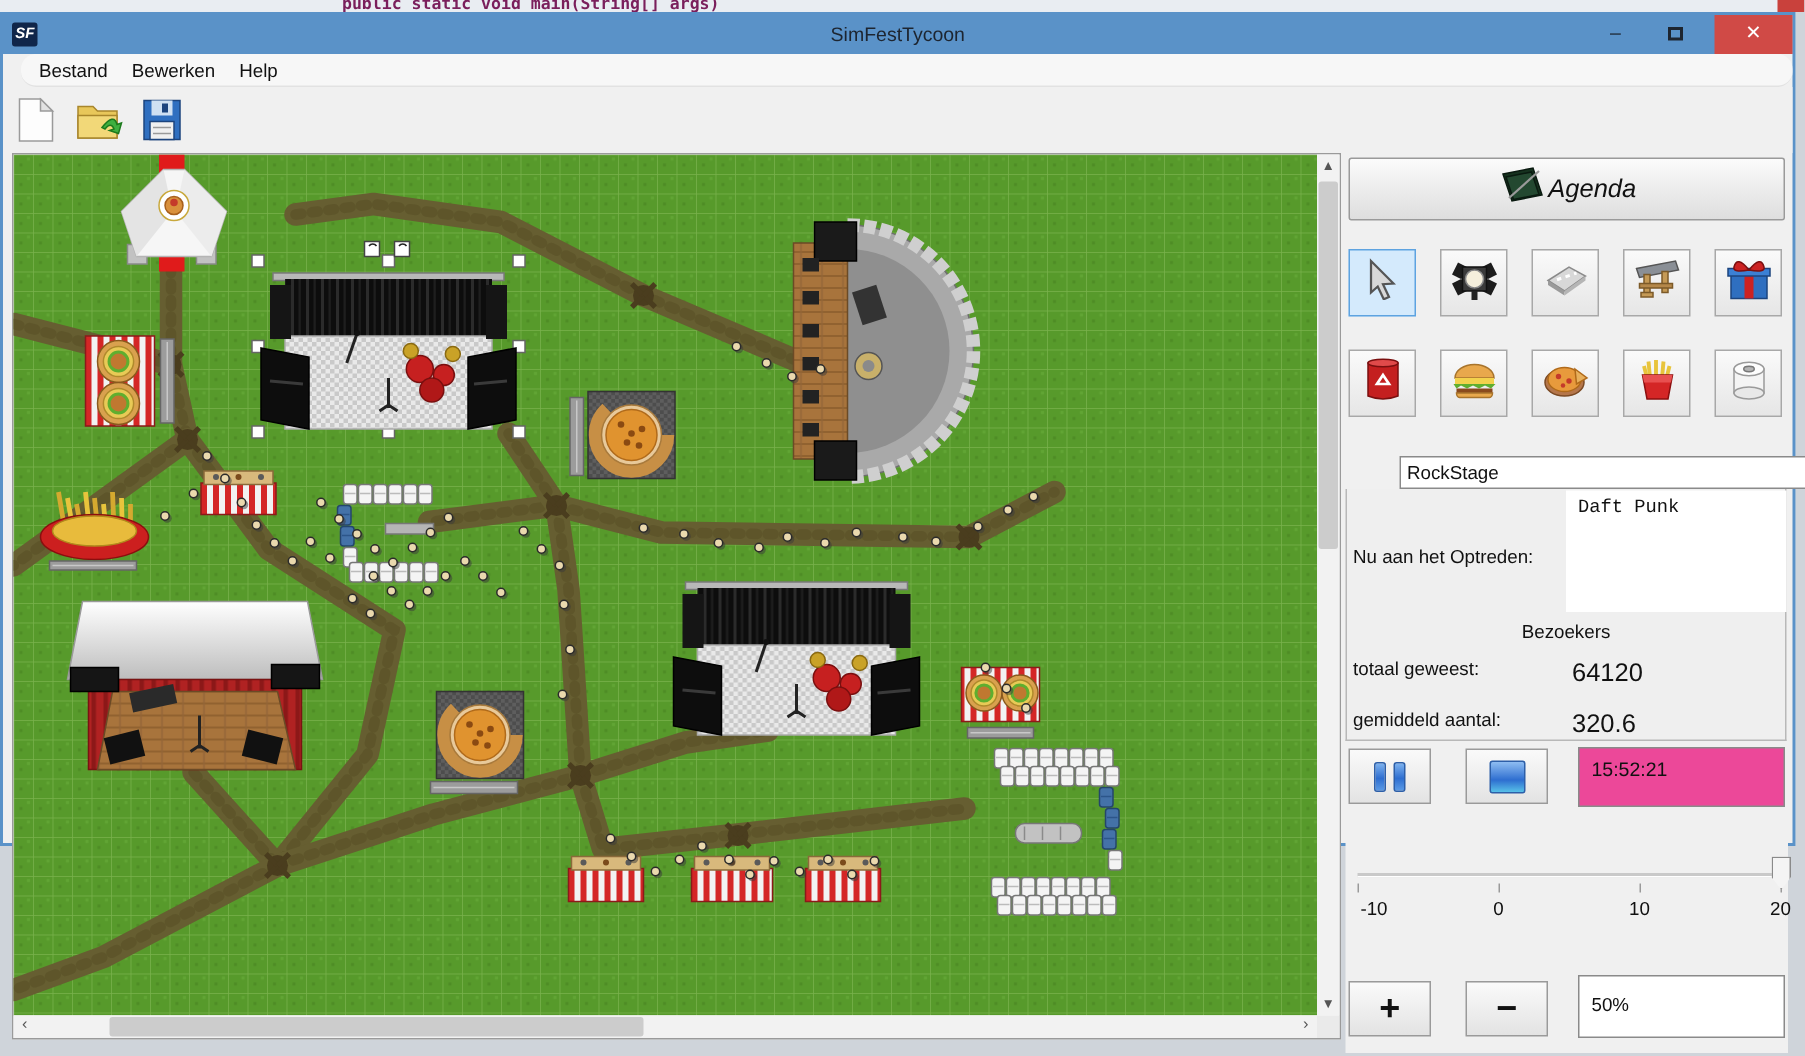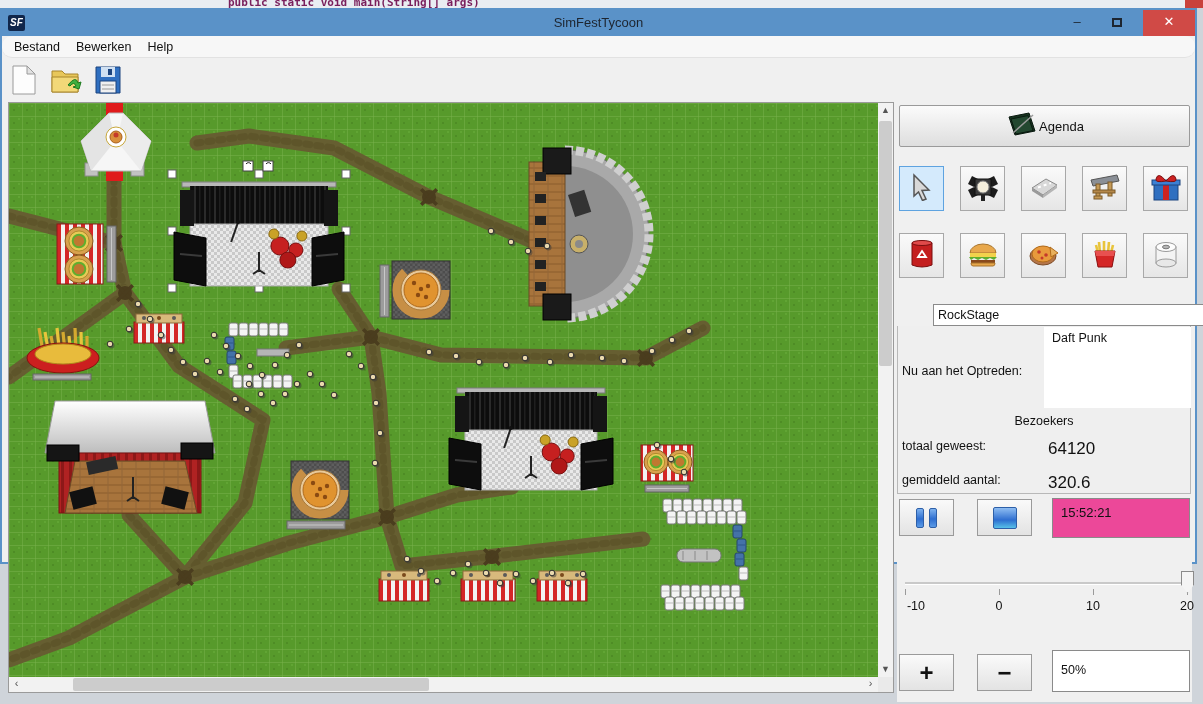--- a/index.html
+++ b/index.html
@@ -23,21 +23,21 @@
     line-height:16px; border-radius:2px; }
   .title { position:absolute; left:0; right:0; top:0; height:26px; text-align:center;
     line-height:26px; font-size:13px; color:#1d2530; }
   .win-btn { position:absolute; top:0; height:26px; text-align:center; line-height:24px;
     color:#1d2530; font-size:13px; cursor:default; }
   .btn-min { right:98px; width:40px; }
   .btn-max { right:58px; width:40px; }
   .btn-max .box { display:inline-block; width:10px; height:9px; border:2px solid #1d2530; margin-top:8px; }
   .btn-close { right:0; width:52px; background:#d04a46; color:#fff; font-size:13px; }
 
-  .menubar { position:absolute; left:0; top:26px; right:0; height:22px; background:#f7f7f7;
+  .menubar { position:absolute; left:12px; top:26px; right:0; height:22px; background:#f7f7f7;
     border-bottom:1px solid #e2e2e2; display:flex; align-items:center; padding-left:4px;border-radius:10px; }
   .menu-item { font-size:12.5px; color:#111; padding:0 8px; height:22px; line-height:22px; }
 
   .toolbar { position:absolute; left:0; top:48px; right:0; height:44px; background:#f0f0f0; 
     display:flex; align-items:center; padding-left:6px; gap:10px; }
   .tb-icon { width:32px; height:32px; display:flex; align-items:center; justify-content:center; }
 
   
   .map-wrap { position:absolute; left:6px; top:92px; width:886px; height:591px;
     border:1px solid #9a9a9a; background:#fff; }
@@ -49,33 +49,33 @@
     text-align:center; line-height:15px; }
   .h-arrow { position:absolute; top:0; width:15px; height:15px; font-size:11px; color:#555;
     text-align:center; line-height:13px; }
   .v-thumb { position:absolute; left:1px; width:13px; background:#ccc; border-radius:2px; }
   .h-thumb { position:absolute; top:1px; height:13px; background:#ccc; border-radius:2px; }
 
   
   .panel { position:absolute; left:895px; top:92px; width:295px; height:600px; background:#f0f0f0; }
   .agenda-btn { position:absolute; left:2px; top:3px; width:291px; height:42px;
     background:linear-gradient(#fbfbfb,#dedede); border:1px solid #9a9a9a; border-radius:2px;
-    display:flex; align-items:center; justify-content:center; font-size:13px; color:#111; }
+    display:flex; align-items:center; justify-content:center; font-size:17px; color:#111;font-style:italic; }
   .tool-row { position:absolute; left:0; width:295px; height:46px; }
   .tool-row1 { top:64px; } .tool-row2 { top:131px; }
   .tool-btn { position:absolute; top:0; width:45px; height:45px;
     background:linear-gradient(#fafafa,#e6e6e6); border:1px solid #a8a8a8;
     display:flex; align-items:center; justify-content:center; }
   .tool-btn.selected { background:#d4eafc; border:1px solid #5ea3e0; }
 
   .name-field { position:absolute; left:0px; top:202px; width:294px; height:22px; background:#fff;
     border:1px solid #8a8a8a; font-size:12.5px; color:#111; padding:2px 4px; line-height:16px;margin-left:36px; }
   .info-box { position:absolute; left:0px; top:224px; width:294px; height:168px; background:#efefef;
     border:1px solid #b8b8b8; border-top:none; }
-  .perf-white { position:absolute; left:146px; top:1px; width:147px; height:81px; background:#fff; }
+  .perf-white { position:absolute; left:146px; top:1px; width:147px; height:81px; background:#fff;font-family:Liberation Mono, monospace; }
   .perf-value { position:absolute; left:8px; top:4px; font-size:12.5px; color:#111; }
   .perf-label { position:absolute; left:4px; top:38px; font-size:12.5px; color:#111; }
   .visitors-heading { position:absolute; left:0; top:88px; width:100%; text-align:center;
     font-size:12.5px; color:#111; }
   .stat-label { position:absolute; left:4px; font-size:12.5px; color:#111; }
   .stat-value { position:absolute; left:150px; font-size:17px; color:#111; }
 
   .ctl-btn { position:absolute; width:55px; height:37px; background:linear-gradient(#fafafa,#e3e3e3);
     border:1px solid #9a9a9a; display:flex; align-items:center; justify-content:center; }
   .pause-btn { left:2px; top:397px; gap:5px; }

